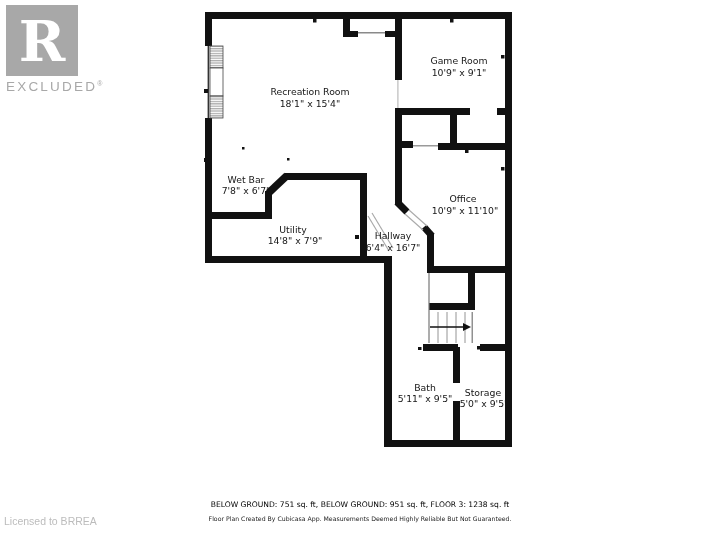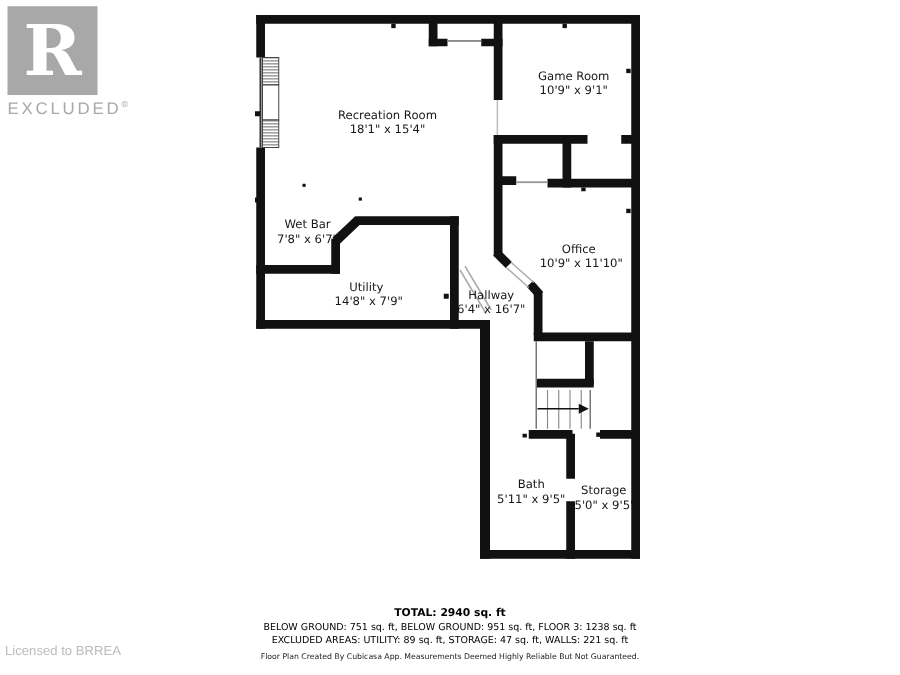--- a/index.html
+++ b/index.html
@@ -11,21 +11,21 @@
   .logo-r{color:#ffffff;font-family:"DejaVu Serif",serif;font-weight:bold;font-size:56px;line-height:1;}
   .logo-text{margin-top:3px;color:#a8a8a8;font-family:"Liberation Sans",sans-serif;
              font-size:13.5px;letter-spacing:2.2px;white-space:nowrap;}
   .logo-text sup{font-size:7px;letter-spacing:0;}
   
   svg.plan{position:absolute;left:0;top:0;}
   .room-name,.room-dims{font-family:"DejaVu Sans",sans-serif;font-size:9.3px;fill:#161616;}
   
   .summary{position:absolute;left:0;right:0;top:486px;text-align:center;color:#000;}
   .summary .total{font-size:8.6px;font-weight:bold;}
-  .summary .line{font-size:7.6px;margin-top:1px;}
+  .summary .line{font-size:7.6px;margin-top:14px;}
   .summary .disclaimer{font-size:6.2px;margin-top:6px;color:#1c1c1c;}
   .watermark{position:absolute;left:4px;top:515px;font-size:10.5px;color:#bcbcbc;
              font-family:"Liberation Sans",sans-serif;}
 </style>
 </head>
 <body>
 
 <div class="stage">
 
   <div class="logo">
@@ -150,20 +150,18 @@
       <text class="room-name" x="393" y="239">Hallway</text>
       <text class="room-dims" x="393" y="250.5">6'4" x 16'7"</text>
       <text class="room-name" x="425" y="390.5">Bath</text>
       <text class="room-dims" x="425" y="402">5'11" x 9'5"</text>
       <text class="room-name" x="483" y="395.5">Storage</text>
       <text class="room-dims" x="484" y="407">5'0" x 9'5"</text>
     </g>
   </svg>
 
   <div class="summary">
-    <div class="total">TOTAL: 2940 sq. ft</div>
     <div class="line">BELOW GROUND: 751 sq. ft, BELOW GROUND: 951 sq. ft, FLOOR 3: 1238 sq. ft</div>
-    <div class="line">EXCLUDED AREAS: UTILITY: 89 sq. ft, STORAGE: 47 sq. ft, WALLS: 221 sq. ft</div>
     <div class="disclaimer">Floor Plan Created By Cubicasa App. Measurements Deemed Highly Reliable But Not Guaranteed.</div>
   </div>
 
   <div class="watermark">Licensed to BRREA</div>
 </div>
 
 </body></html>

